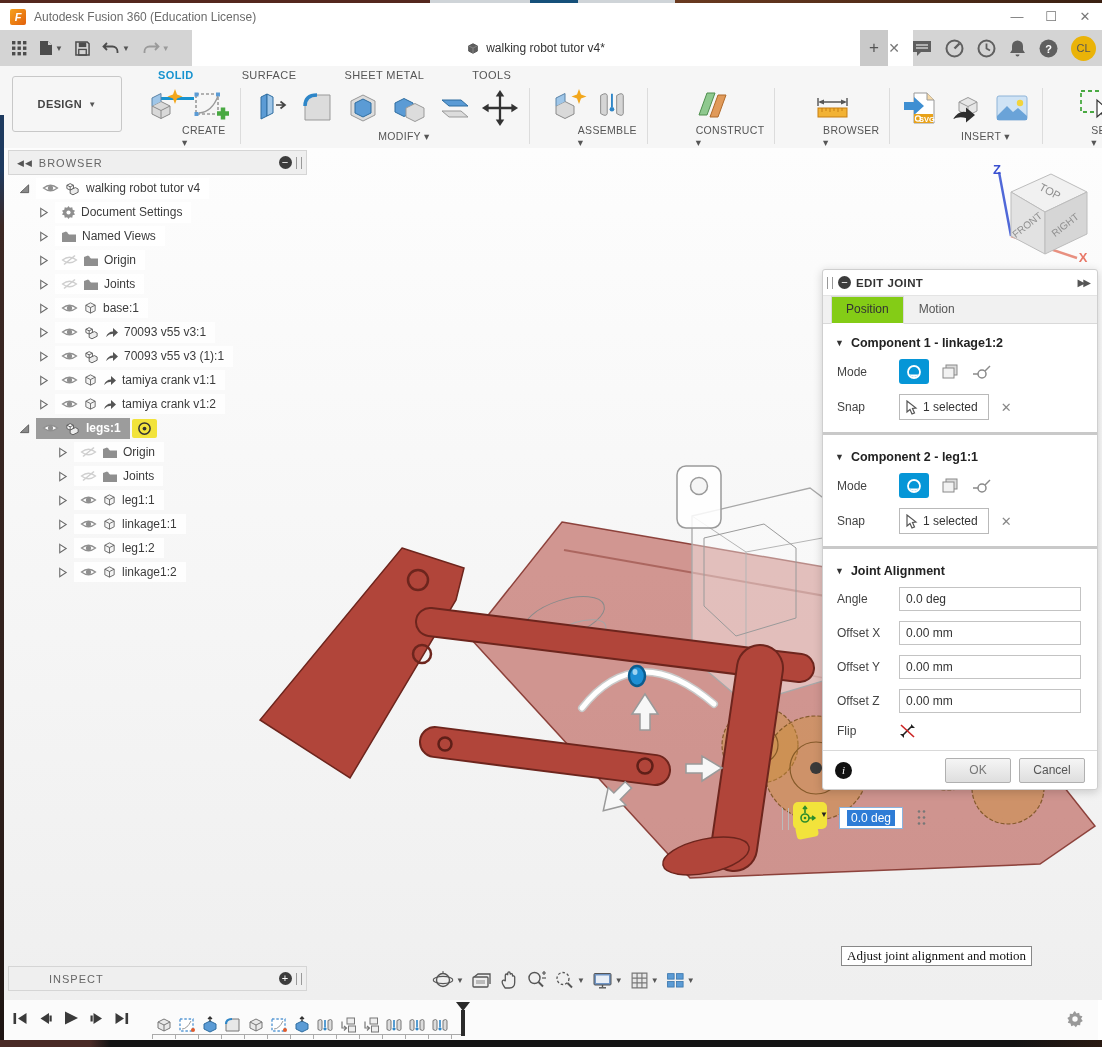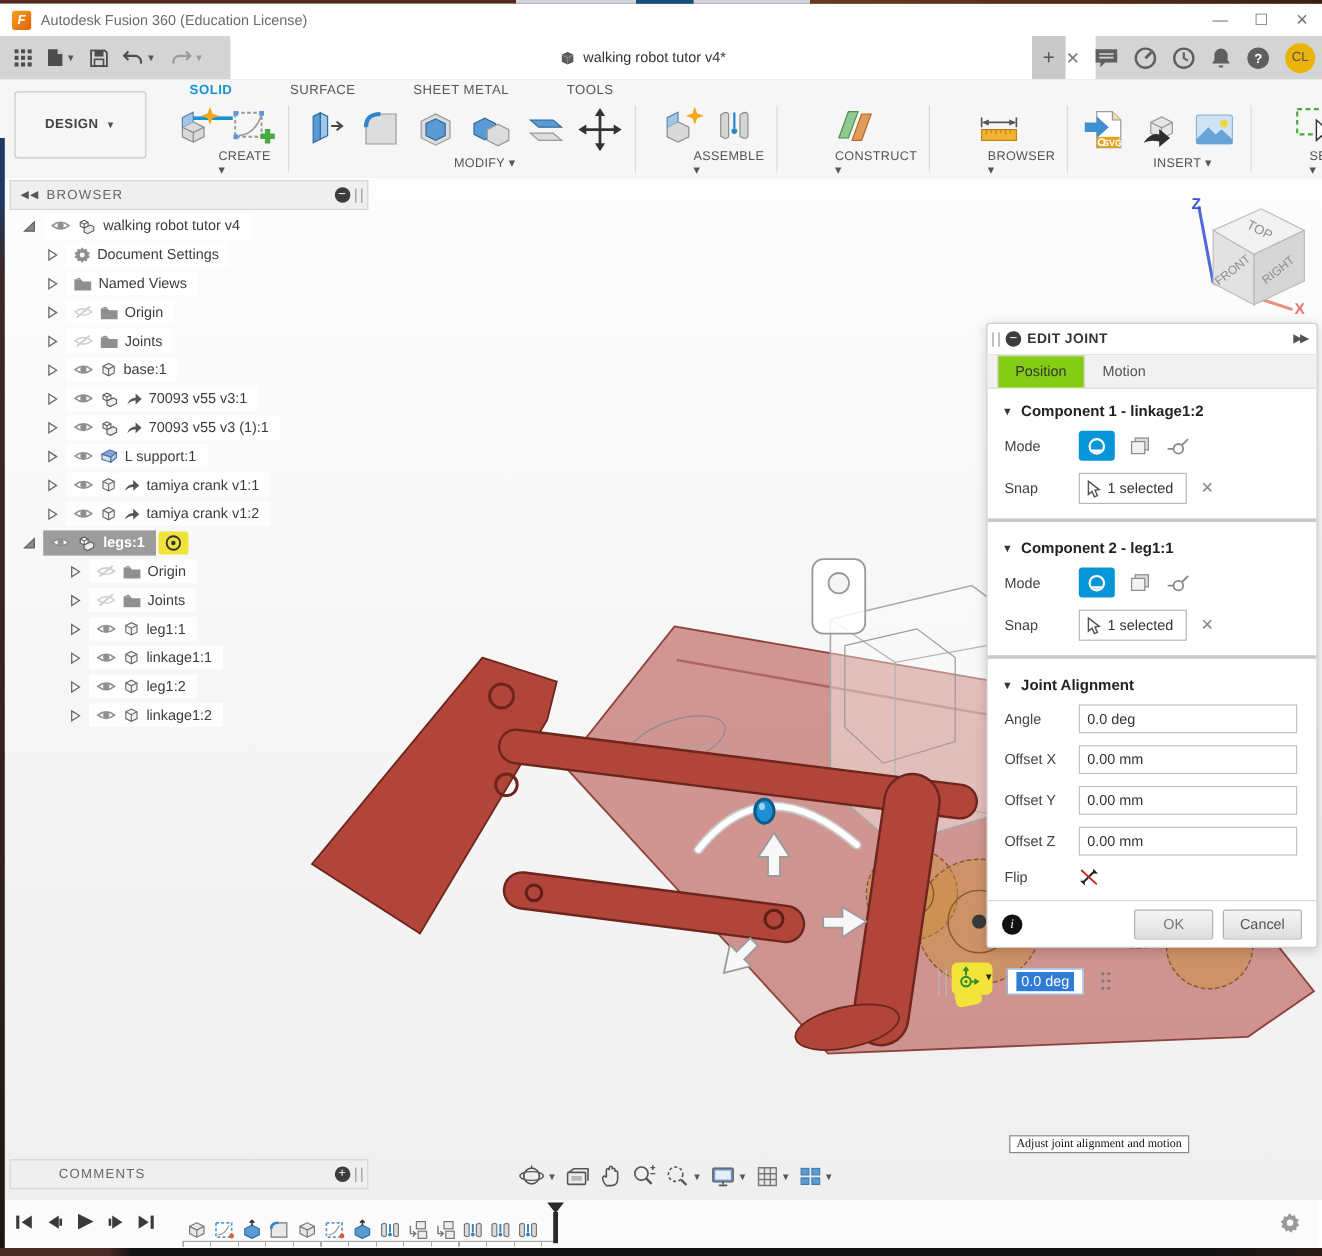--- a/index.html
+++ b/index.html
@@ -91,21 +91,21 @@
   .mini-toolbar{position:absolute;left:782px;top:802px;height:40px;display:flex;align-items:flex-start;z-index:25;}
   .mini-grip{width:5px;height:22px;border-left:1px solid #bbb;border-right:1px solid #bbb;margin:6px 4px 0 0;}
   .mini-hl{position:relative;width:36px;height:30px;}
   .hl-blob{position:absolute;left:0;top:0;width:34px;height:27px;background:#f2e33b;border-radius:5px;}
   .hl-blob2{position:absolute;left:3px;top:22px;width:22px;height:14px;background:#f2e33b;border-radius:4px;transform:rotate(-12deg);}
   .mini-input{margin:5px 0 0 10px;width:62px;height:20px;border:1px solid #8ab4de;background:#fff;display:flex;align-items:center;justify-content:center;}
   .mini-sel{background:#2e7cd6;color:#fff;font-size:12px;padding:1px 4px;}
   .mini-dots{margin:7px 0 0 14px;}
   
   .tooltip{position:absolute;left:841px;top:946px;border:1px solid #888;background:#fff;padding:1px 5px;
-           font-family:"Liberation Serif","DejaVu Serif",serif;font-size:10px;color:#111;z-index:40;}
+           font-family:"Liberation Serif","DejaVu Serif",serif;font-size:13px;color:#111;z-index:40;}
   
   .navbar{position:absolute;left:432px;top:968px;height:24px;display:flex;align-items:center;gap:7px;z-index:20;}
   .nav-item{display:flex;align-items:center;}
   .timeline{position:absolute;left:4px;top:1000px;width:1094px;height:40px;background:#fbfbfb;z-index:20;}
   .playback{position:absolute;left:8px;top:10px;display:flex;gap:9px;align-items:center;}
   .features{position:absolute;left:148px;top:4px;display:flex;align-items:flex-end;height:30px;}
   .feat{width:23px;display:flex;justify-content:center;}
   .tl-track{position:absolute;left:148px;top:34px;width:312px;height:4px;
      border-top:1px solid #aaa;background:repeating-linear-gradient(90deg,#aaa 0 1px,transparent 1px 23px);}
   .tl-marker{position:absolute;left:452px;top:2px;width:14px;height:34px;z-index:21;}
@@ -652,43 +652,20 @@
               <path d="M6.5 9.7 L12 7 L15 8.5 L15 12 L9.5 14.7 L6.5 13.2 Z" fill="#ececec" stroke="#5c5c5c"></path>
               <path d="M3 4.5 L6.5 6.2 L10 4.5 M6.5 6.2 L6.5 9.7" fill="none" stroke="#5c5c5c"></path>
             </svg>
           </span>
           <span>
             <svg width="14" height="11" viewBox="0 0 14 11">
               <path d="M1 10 Q3 4.5 8 4.5 L8 1 L13 5.5 L8 10 L8 6.8 Q4 6.8 1 10 Z" fill="#555"></path>
             </svg>
           </span>
           <span class="tree-label">70093 v55 v3 (1):1</span>
-        </span>
-      </div>
-      <div class="tree-row" style="padding-left: 29px;">
-        <span class="expander">
-          <svg width="11" height="11" viewBox="0 0 12 12">
-            <path d="M3 1.5 L10 6 L3 10.5 Z" fill="#fdfdfd" stroke="#6a6a6a" stroke-width="1.2"></path>
-          </svg>
-        </span>
-        <span class="tree-chip">
-          <span>
-            <svg width="17" height="12" viewBox="0 0 17 12">
-              <path d="M1.5 6 Q8.5 .5 15.5 6 Q8.5 11.5 1.5 6 Z" fill="#fff" stroke="#8f8f8f" stroke-width="1.3"></path>
-              <circle cx="8.5" cy="6" r="2.6" fill="#8f8f8f"></circle>
-            </svg>
-          </span>
-          <span>
-            <svg width="16" height="14" viewBox="0 0 17 15">
-              <path d="M2 6 L9 2 L15 4.5 L10 8.5 Z" fill="#7fa8d9" stroke="#4a6fa5"></path>
-              <path d="M2 6 L10 8.5 L10 13 L2 10.5 Z" fill="#d8e2ee" stroke="#4a6fa5"></path>
-              <path d="M10 8.5 L15 4.5 L15 9 L10 13 Z" fill="#b9cbe2" stroke="#4a6fa5"></path>
-            </svg>
-          </span>
-          <span class="tree-label">L support:1</span>
         </span>
       </div>
       <div class="tree-row" style="padding-left: 29px;">
         <span class="expander">
           <svg width="11" height="11" viewBox="0 0 12 12">
             <path d="M3 1.5 L10 6 L3 10.5 Z" fill="#fdfdfd" stroke="#6a6a6a" stroke-width="1.2"></path>
           </svg>
         </span>
         <span class="tree-chip">
           <span>
@@ -1071,21 +1048,21 @@
             <circle cx="2" cy="14.5" r="1.3"></circle>
             <circle cx="7" cy="14.5" r="1.3"></circle>
           </g>
         </svg>
   </span>
 </div>
 
 <div class="tooltip">Adjust joint alignment and motion</div>
 
 <div class="panel-header" style="left:8px;top:966px;width:297px;">
-  <span style="margin-left:40px;">COMMENTS</span>
+  <span style="margin-left:40px;">INSPECT</span>
   <span class="ph-icons">
     <span class="circ-btn">+</span>
     <span class="grip"></span>
   </span>
 </div>
 
 <div class="navbar" id="navbar">
       <span class="nav-item">
         <svg width="22" height="20" viewBox="0 0 22 20">
           <circle cx="11" cy="10" r="6.5" fill="none" stroke="#555" stroke-width="1.4"></circle>

